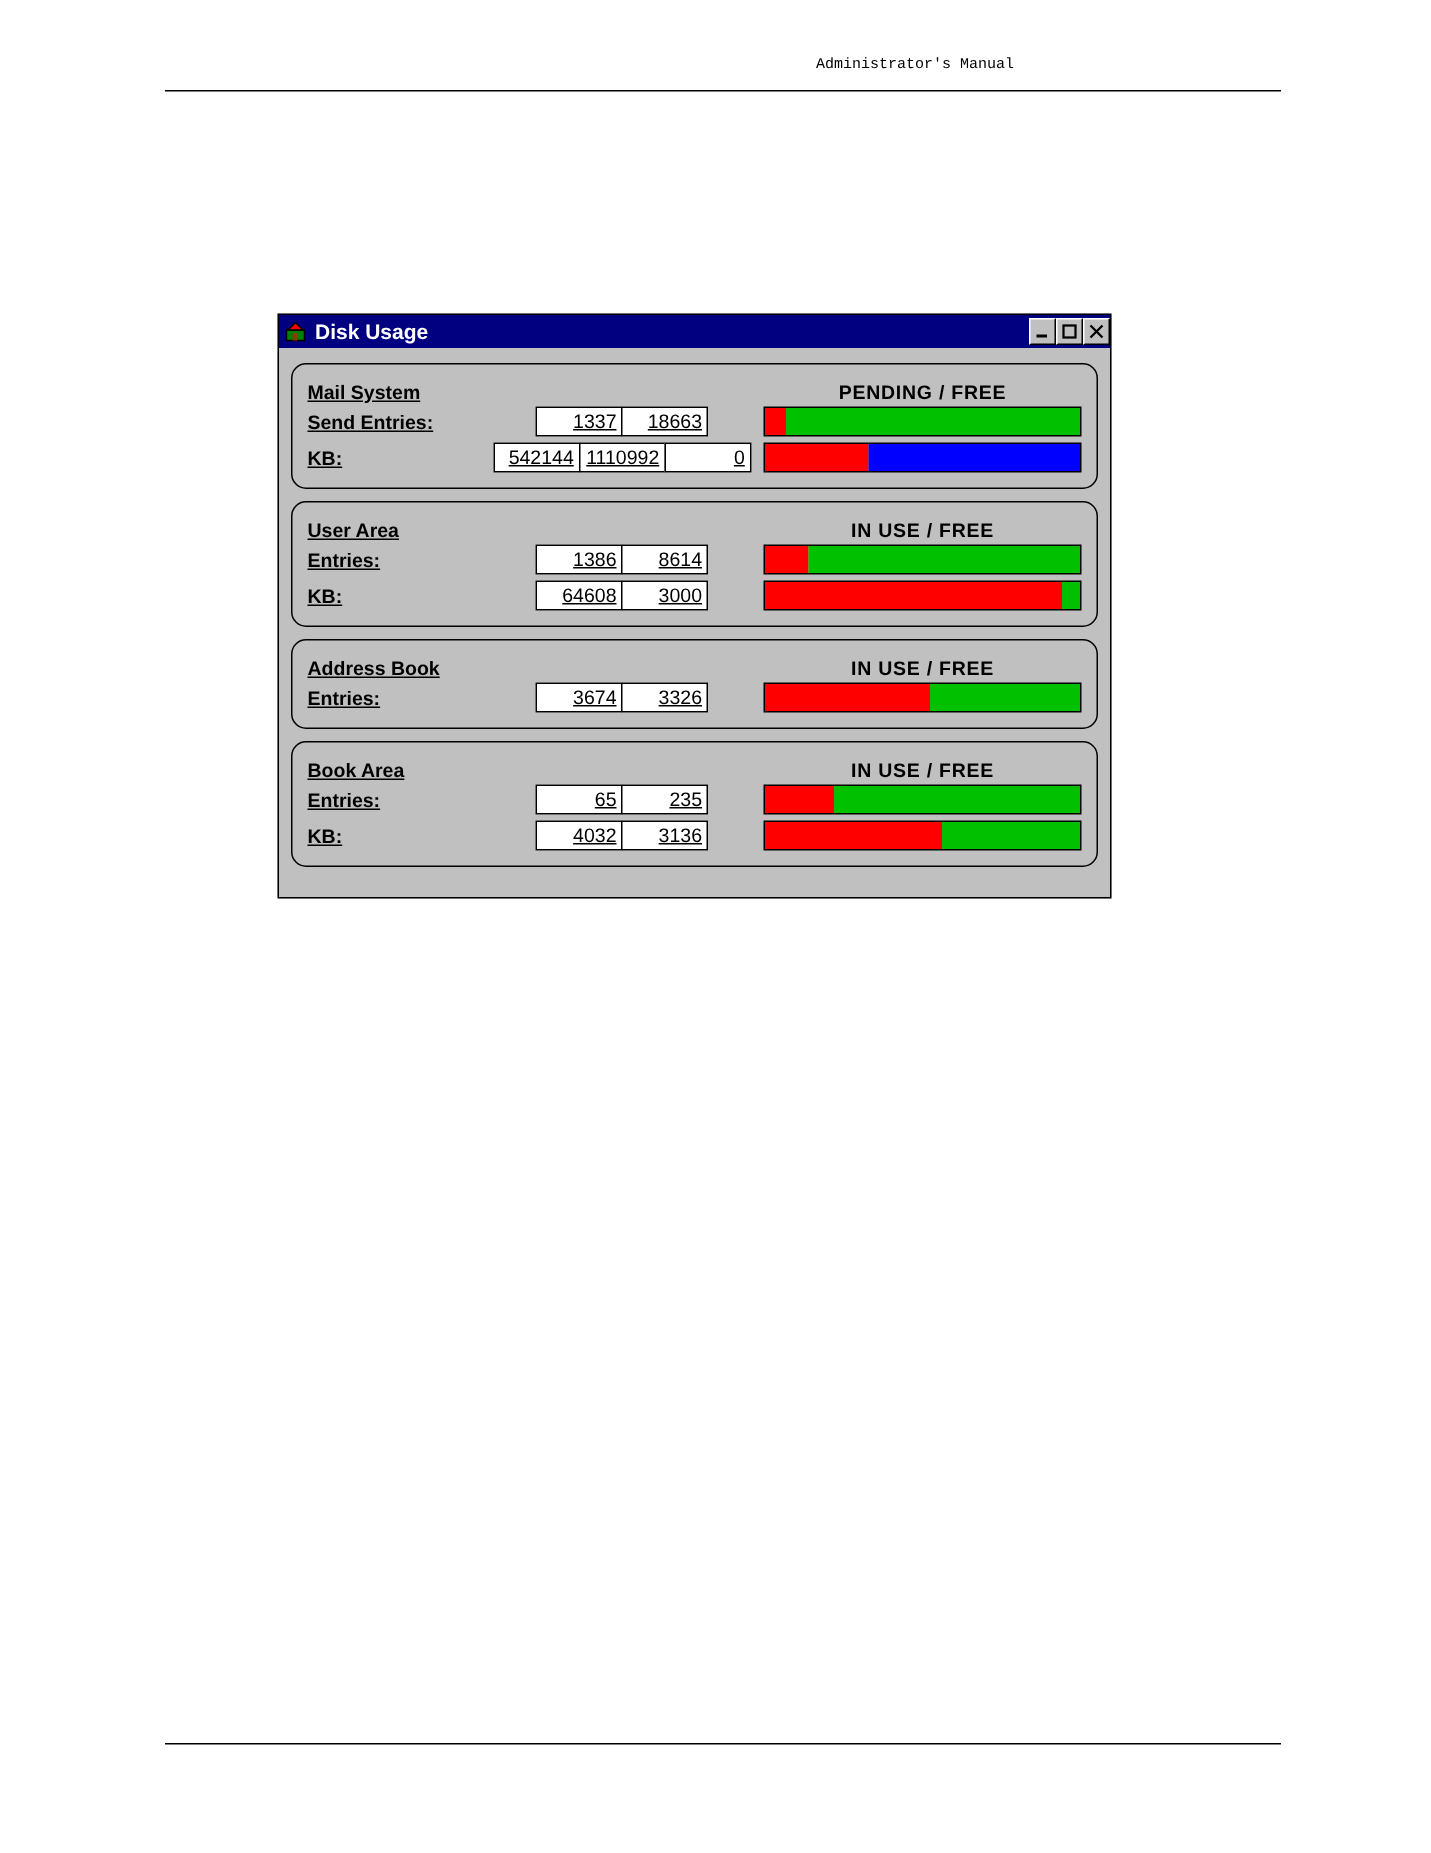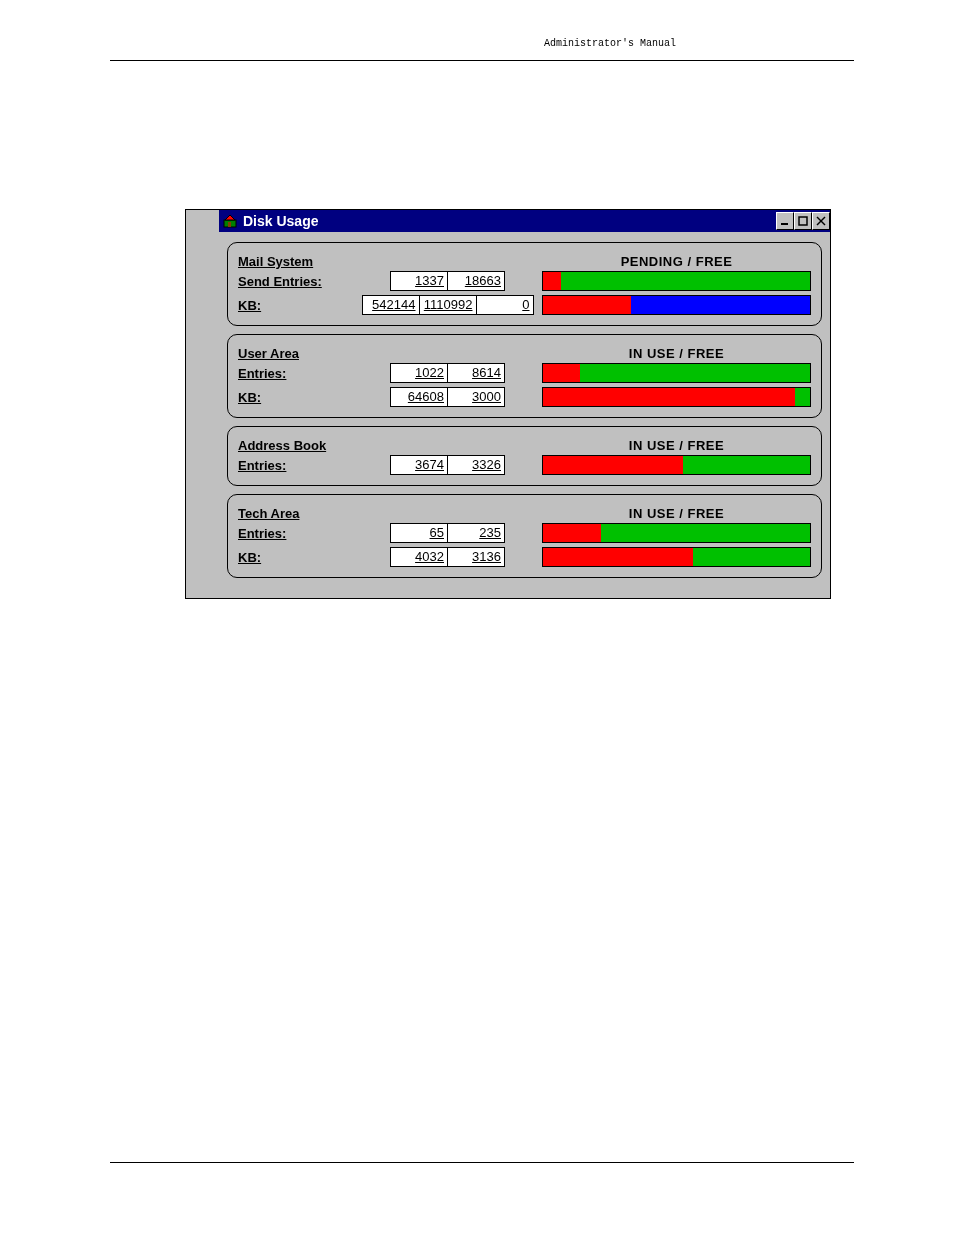--- a/index.html
+++ b/index.html
@@ -35,25 +35,24 @@
     left: 110px;
     right: 100px;
     bottom: 72px;
     border-top: 1.5px solid #000;
   }
 
   .win {
     position: absolute;
     left: 185px;
     top: 209px;
-    width: 646px;
+    width: 556px;
     background: #c0c0c0;
     border: 1px solid #000;
     box-sizing: border-box;
-    padding-left: 33px;
   }
   .titlebar {
     height: 22px;
     background: #000080;
     color: #fff;
     display: flex;
     align-items: center;
     font-weight: bold;
     font-size: 14px;
   }
@@ -218,21 +217,21 @@
 
       <div class="panel">
         <div class="legend-row">
           <div class="spacer-lbl lbl u">User Area</div>
           <div class="spacer-num"></div>
           <div class="legend">IN USE     /     FREE</div>
         </div>
         <div class="row">
           <div class="lbl">Entries:</div>
           <div class="numcells">
-            <div class="numcell">1022</div>
+            <div class="numcell">1386</div>
             <div class="numcell">8614</div>
           </div>
           <div class="bar">
               <div class="seg red" style="width: 13.9%;"></div>
               <div class="seg green" style="width: 86.1%;"></div>
             </div>
         </div>
         <div class="row">
           <div class="lbl">KB:</div>
           <div class="numcells">
@@ -260,21 +259,21 @@
           </div>
           <div class="bar">
               <div class="seg red" style="width: 52.5%;"></div>
               <div class="seg green" style="width: 47.5%;"></div>
             </div>
         </div>
       </div>
 
       <div class="panel">
         <div class="legend-row">
-          <div class="spacer-lbl lbl u">Tech Area</div>
+          <div class="spacer-lbl lbl u">Book Area</div>
           <div class="spacer-num"></div>
           <div class="legend">IN USE     /     FREE</div>
         </div>
         <div class="row">
           <div class="lbl">Entries:</div>
           <div class="numcells">
             <div class="numcell">65</div>
             <div class="numcell">235</div>
           </div>
           <div class="bar">

